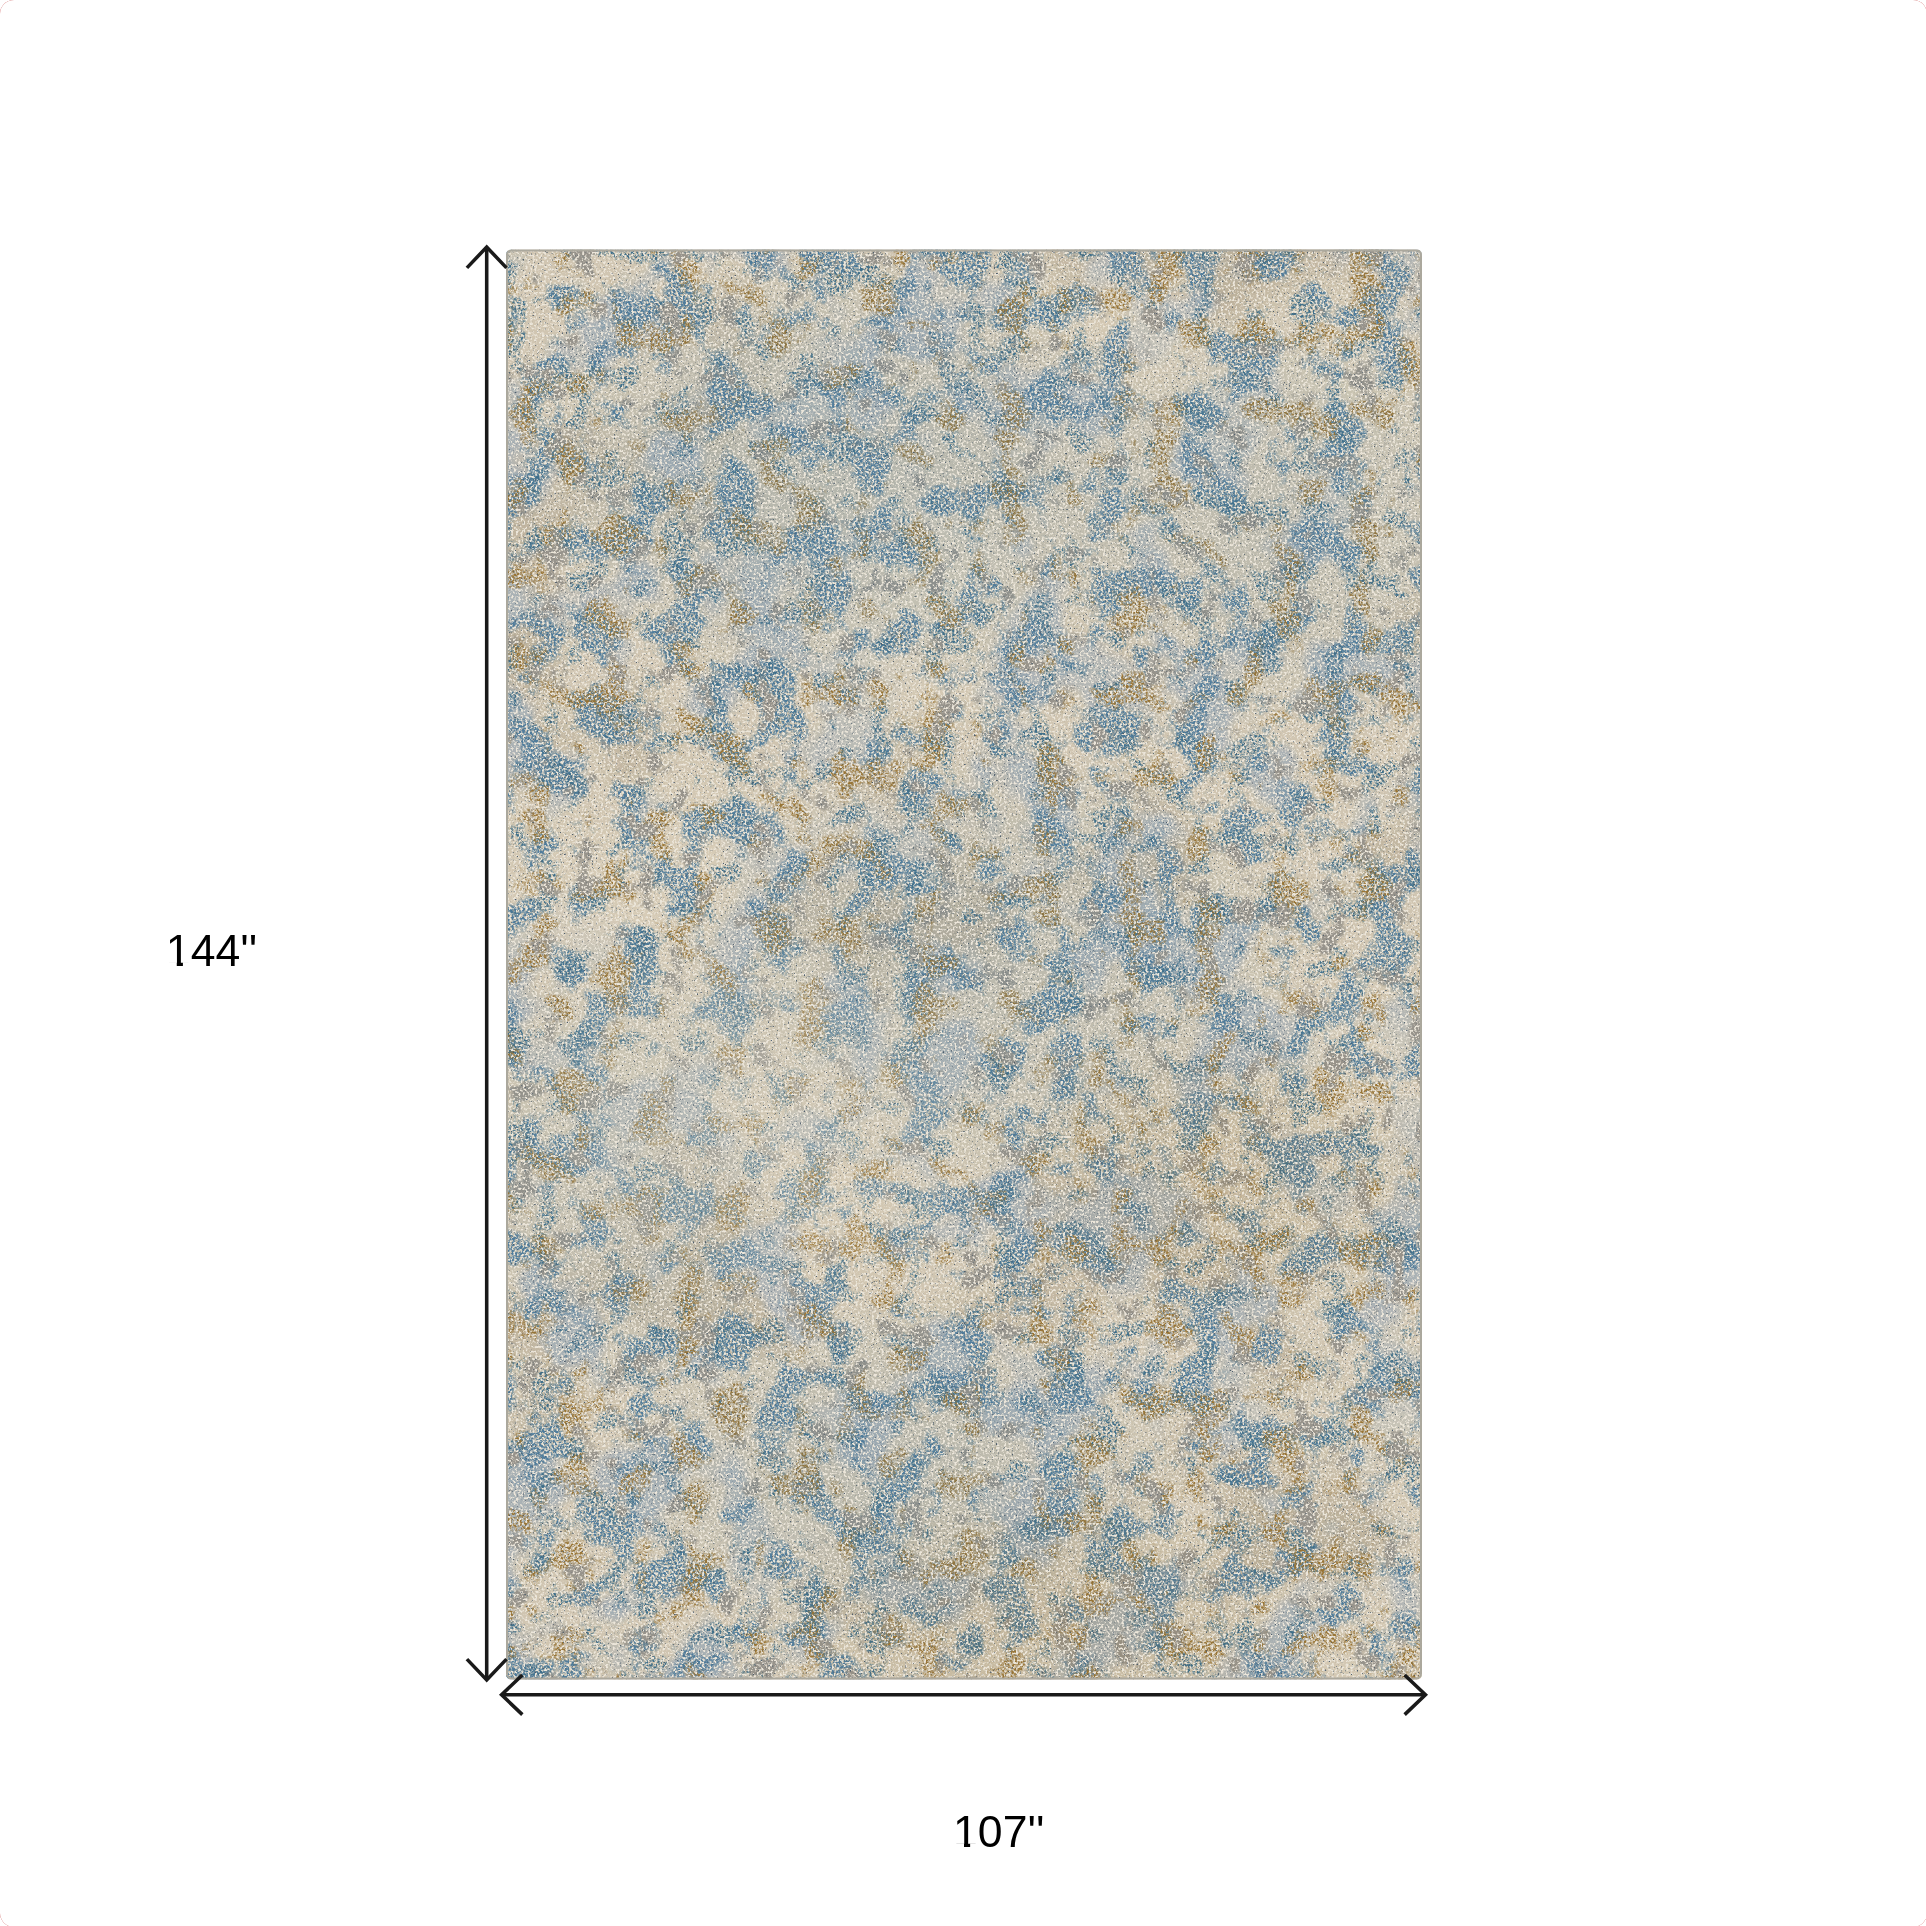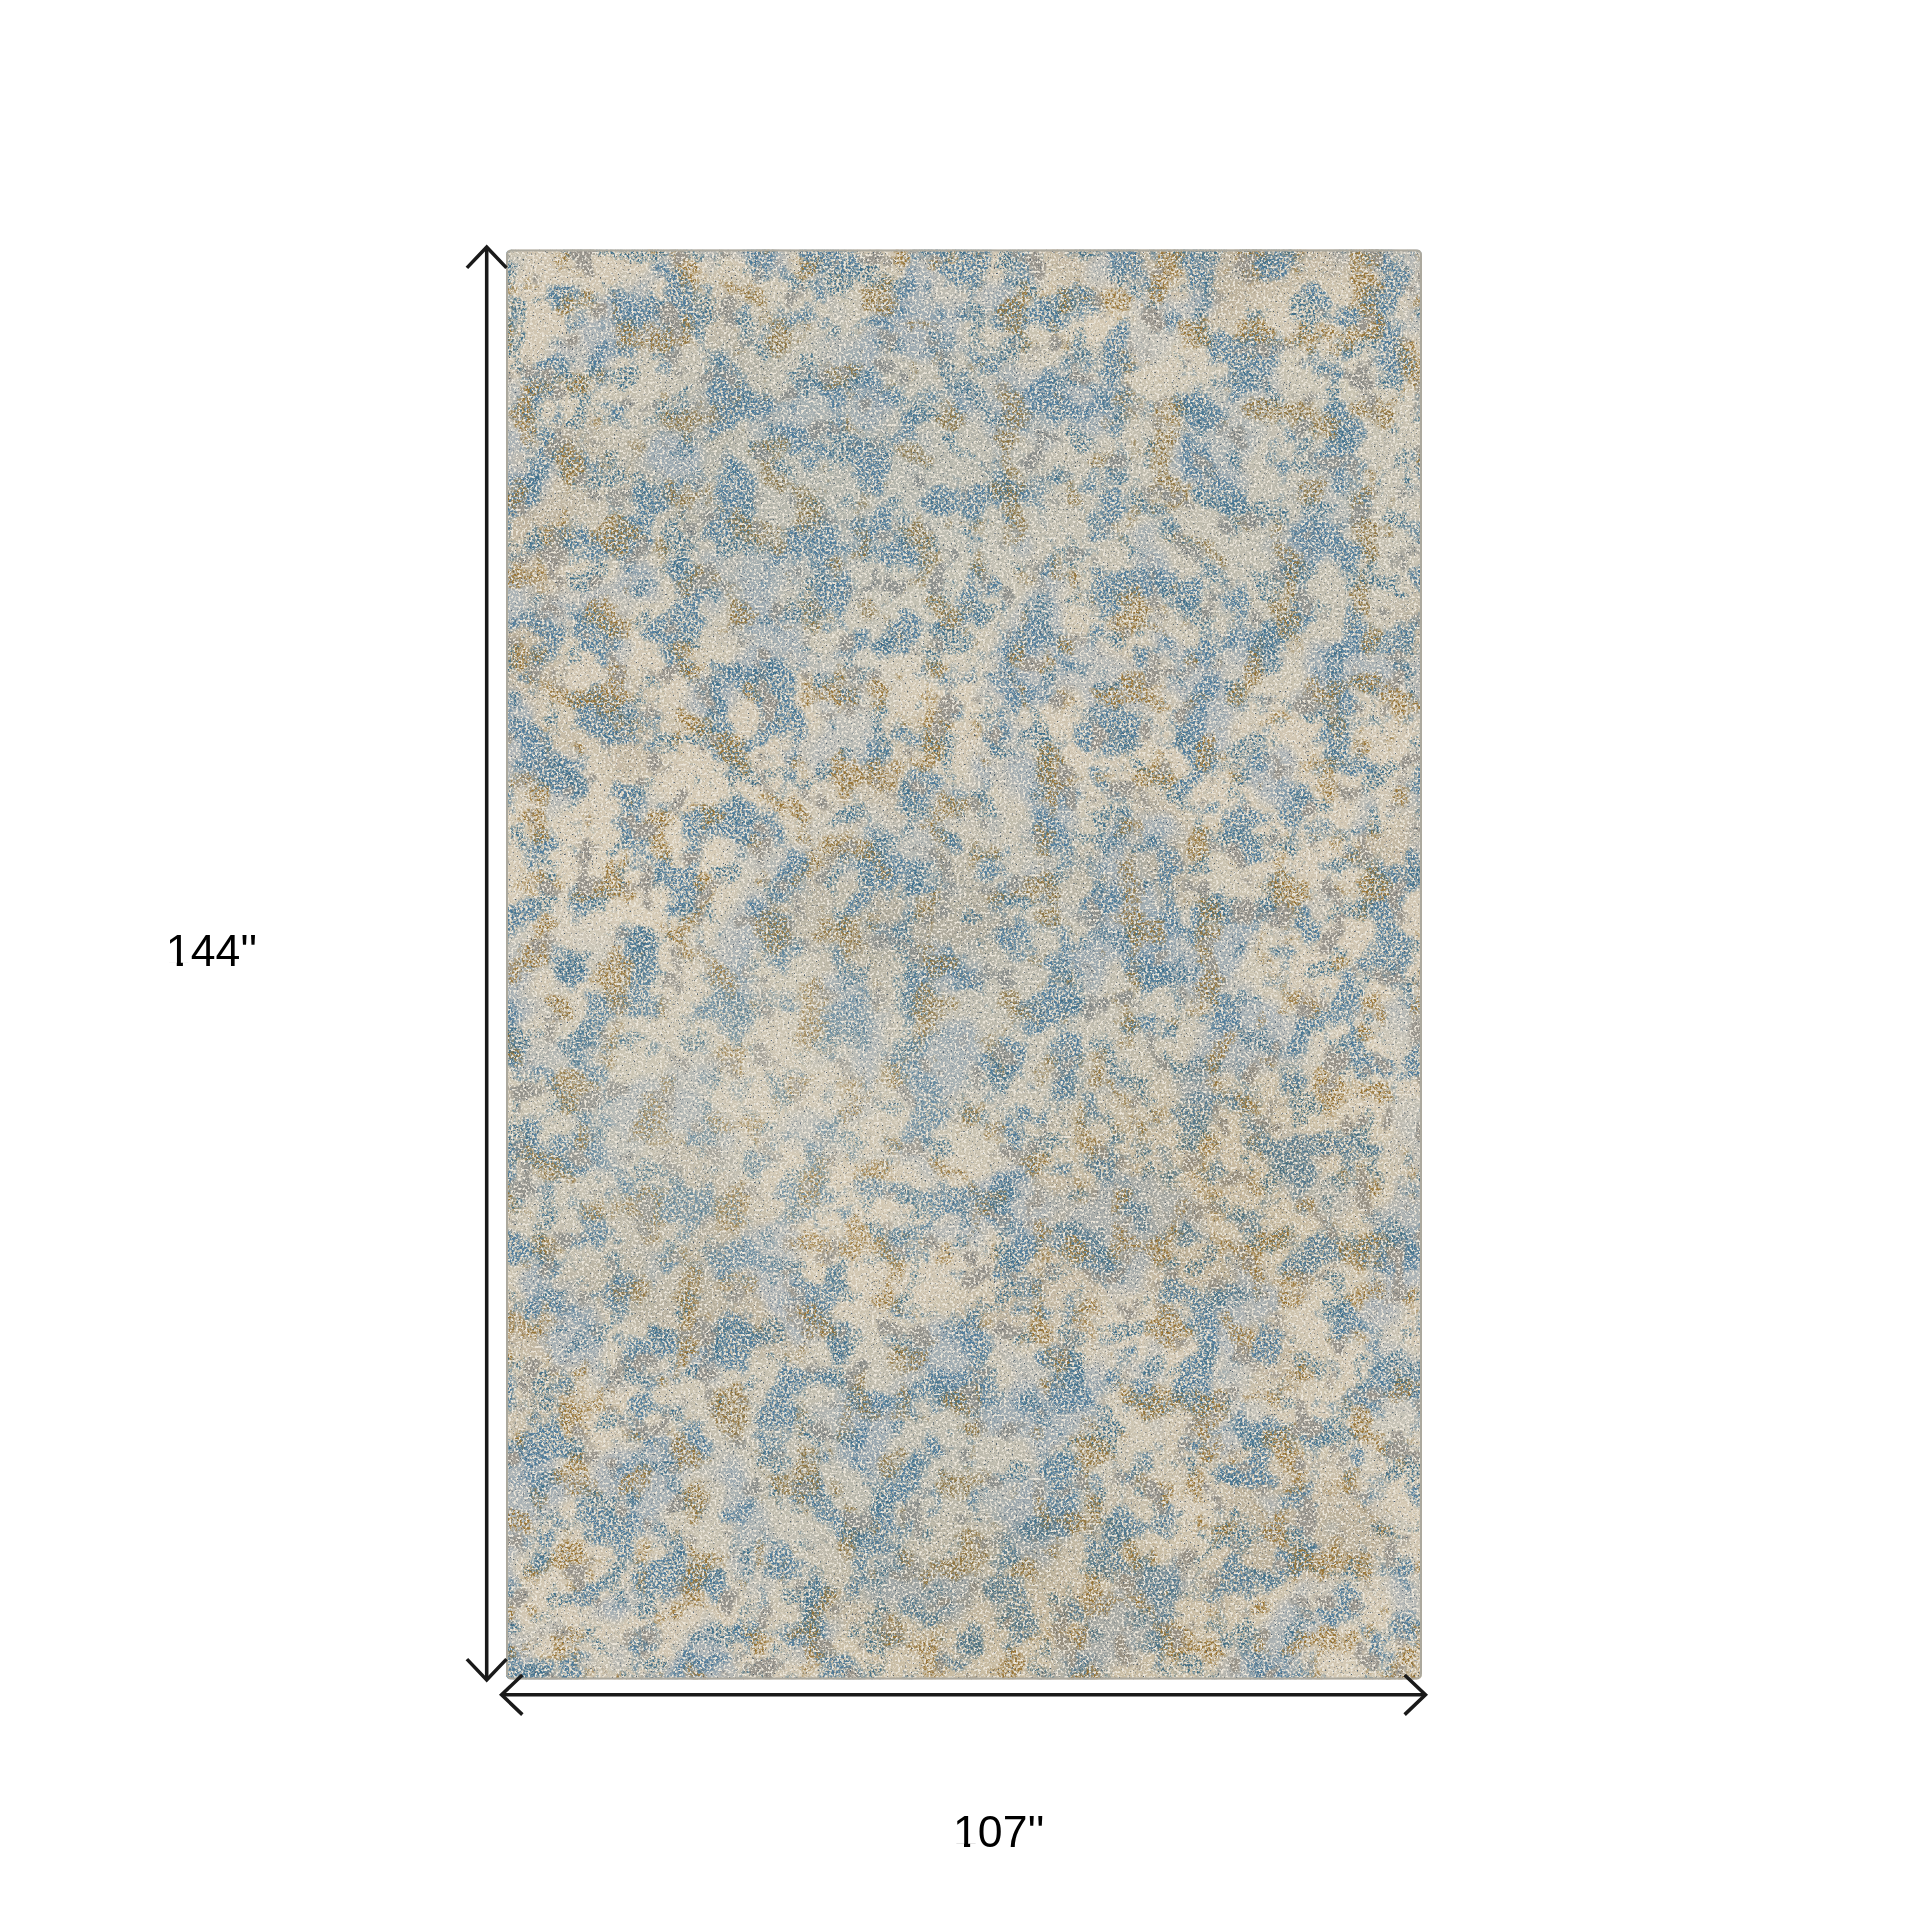--- a/index.html
+++ b/index.html
@@ -1,17 +1,17 @@
 <!DOCTYPE html>
 <html><head>
 <meta charset="utf-8">
 <style>
   html,body{margin:0;padding:0;background:#ffffff;}
   .page{position:relative;width:1927px;height:1927px;background:#b91c1c;overflow:hidden;
-        font-family:"Liberation Sans", sans-serif;}
+        font-family:"Liberation Sans", sans-serif;border-radius:14px;}
   text{font-family:"Liberation Sans", sans-serif;}
 </style>
 </head>
 <body>
 <div class="page">
 <svg width="1927" height="1927" viewBox="0 0 1946 1946" xmlns="http://www.w3.org/2000/svg">
   <defs>
     <clipPath id="rugclip">
       <rect x="511" y="252" width="925" height="1444" rx="5" ry="5"></rect>
     </clipPath>

